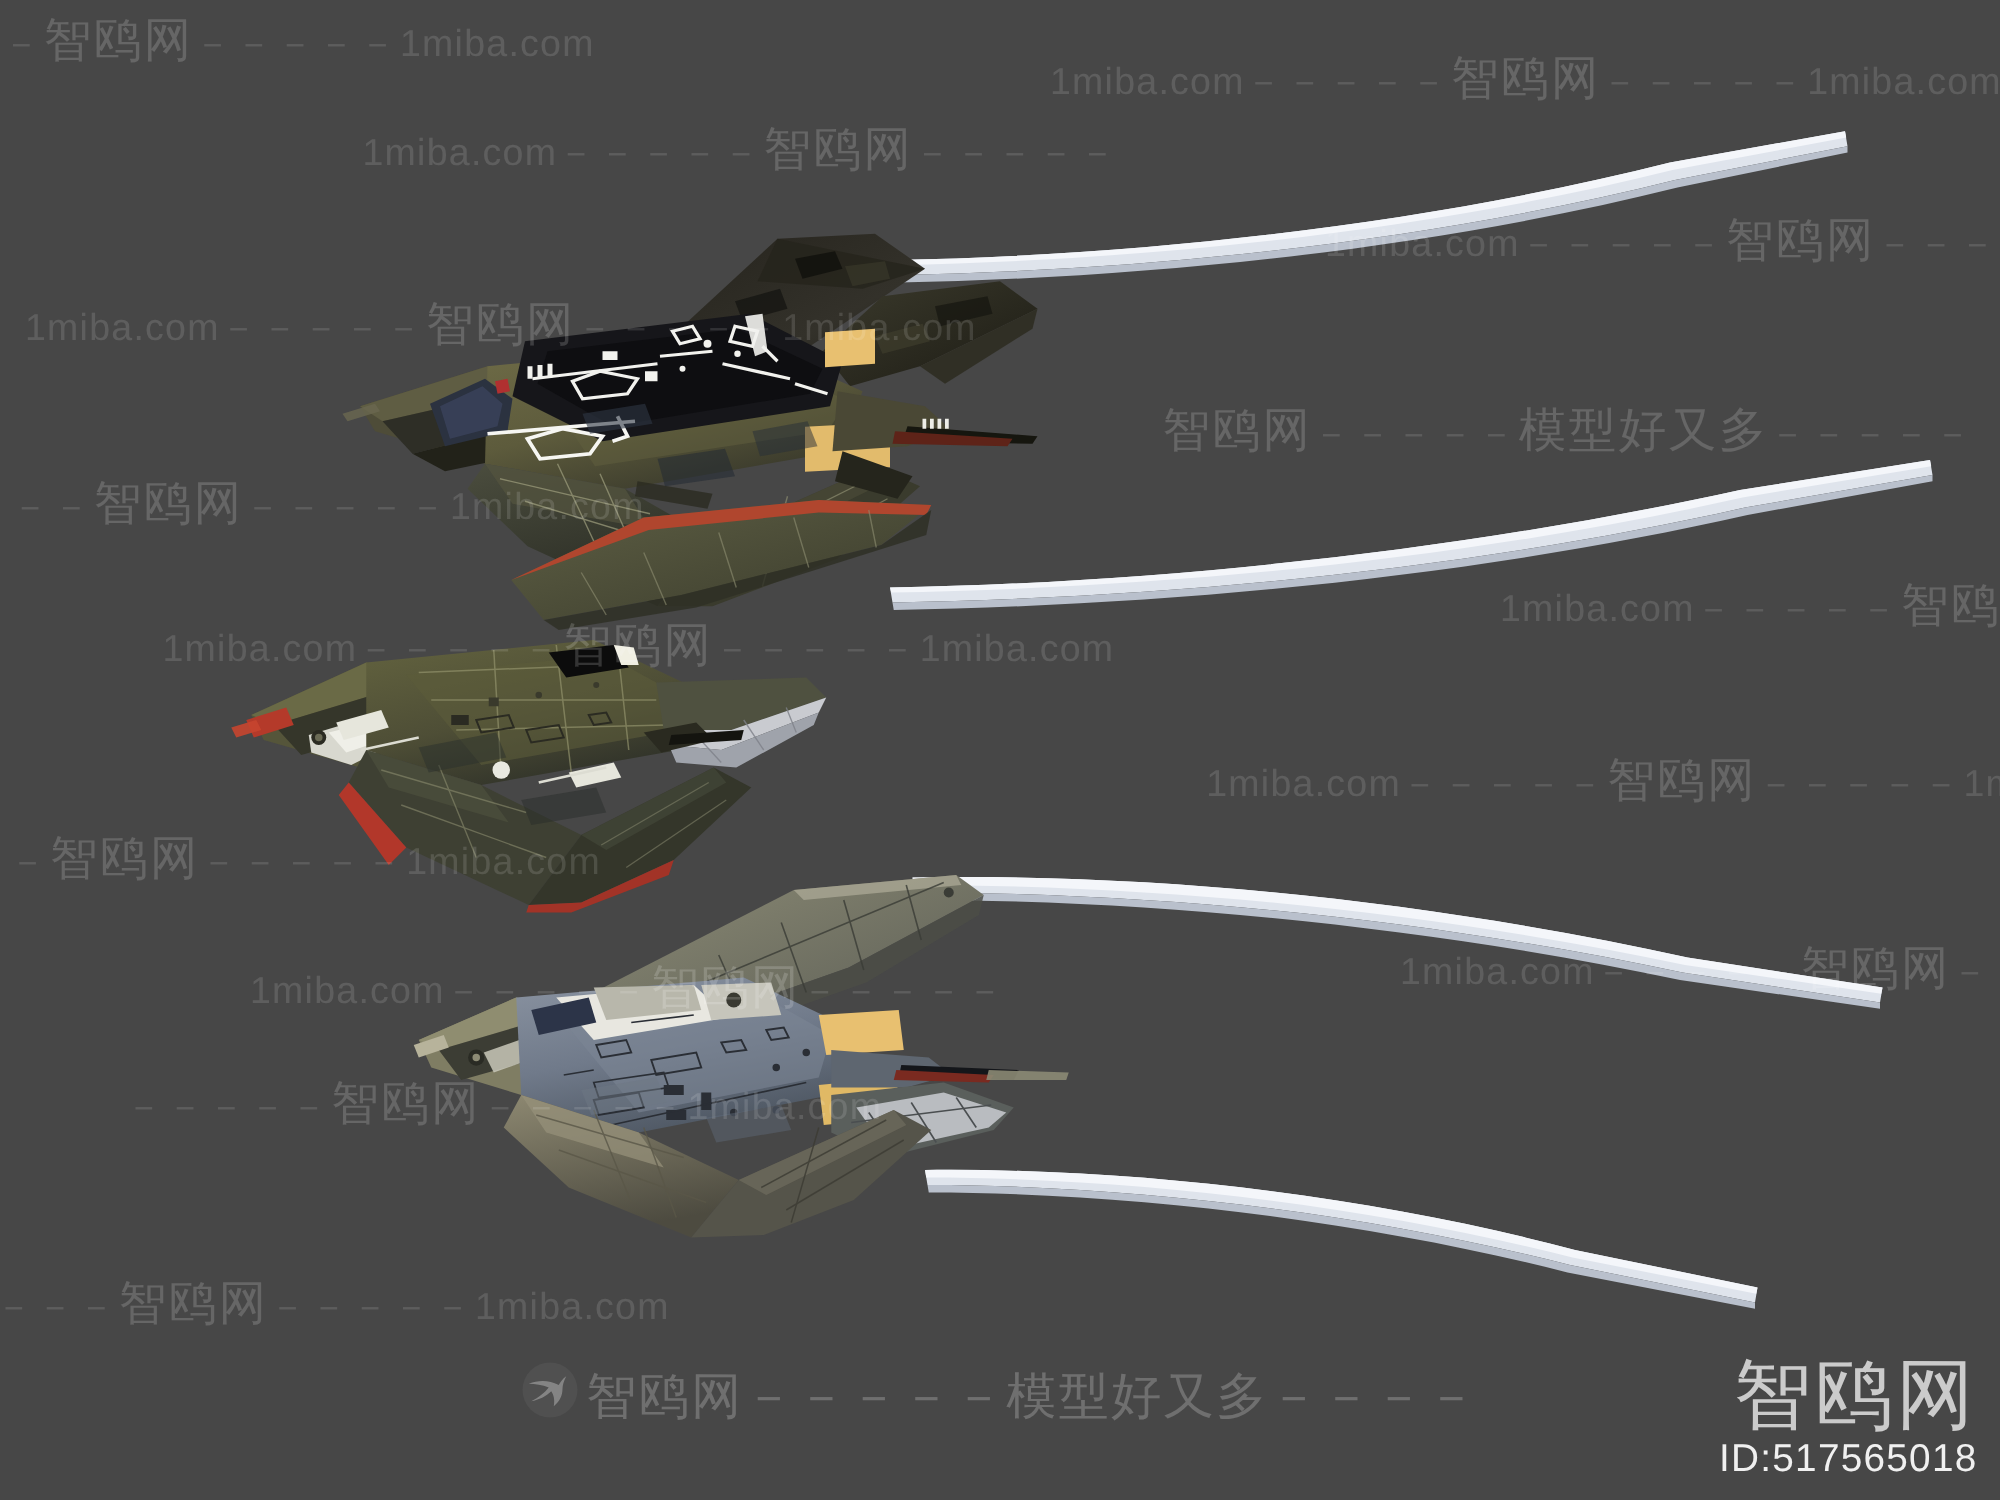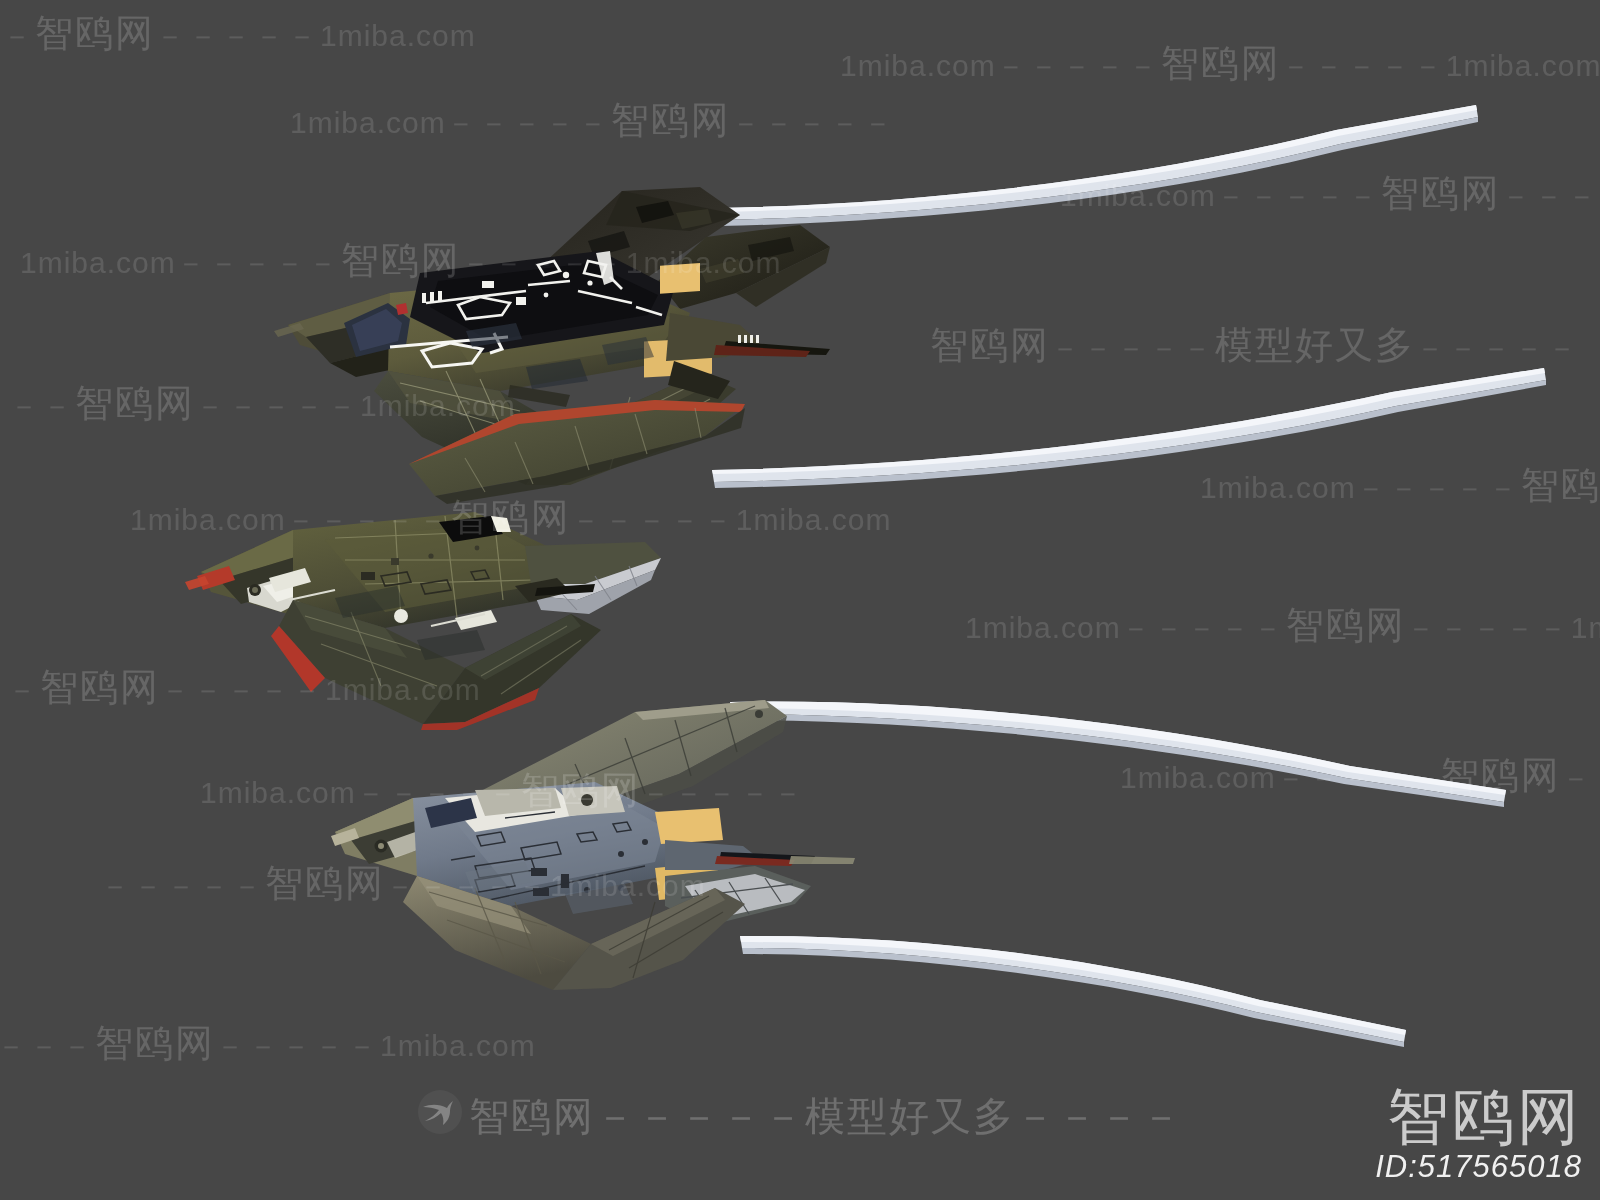--- a/index.html
+++ b/index.html
@@ -56,21 +56,20 @@
   }
   .corner-cn{
     font-size:62px;line-height:62px;letter-spacing:3px;
     color:rgba(255,255,255,0.72);
     font-family:"Liberation Sans","DejaVu Sans",sans-serif;
   }
   .corner-id{
     font-size:31px;line-height:38px;letter-spacing:1px;
     color:rgba(255,255,255,0.92);
     font-family:"Liberation Sans","DejaVu Sans",sans-serif;
-    font-style:italic;
   }
 </style>
 </head>
 <body>
 
 <div id="stage">
 
   <div class="scene">
 
     <div class="trail" style="left:716px;top:100px;width:770px;height:130px;">

